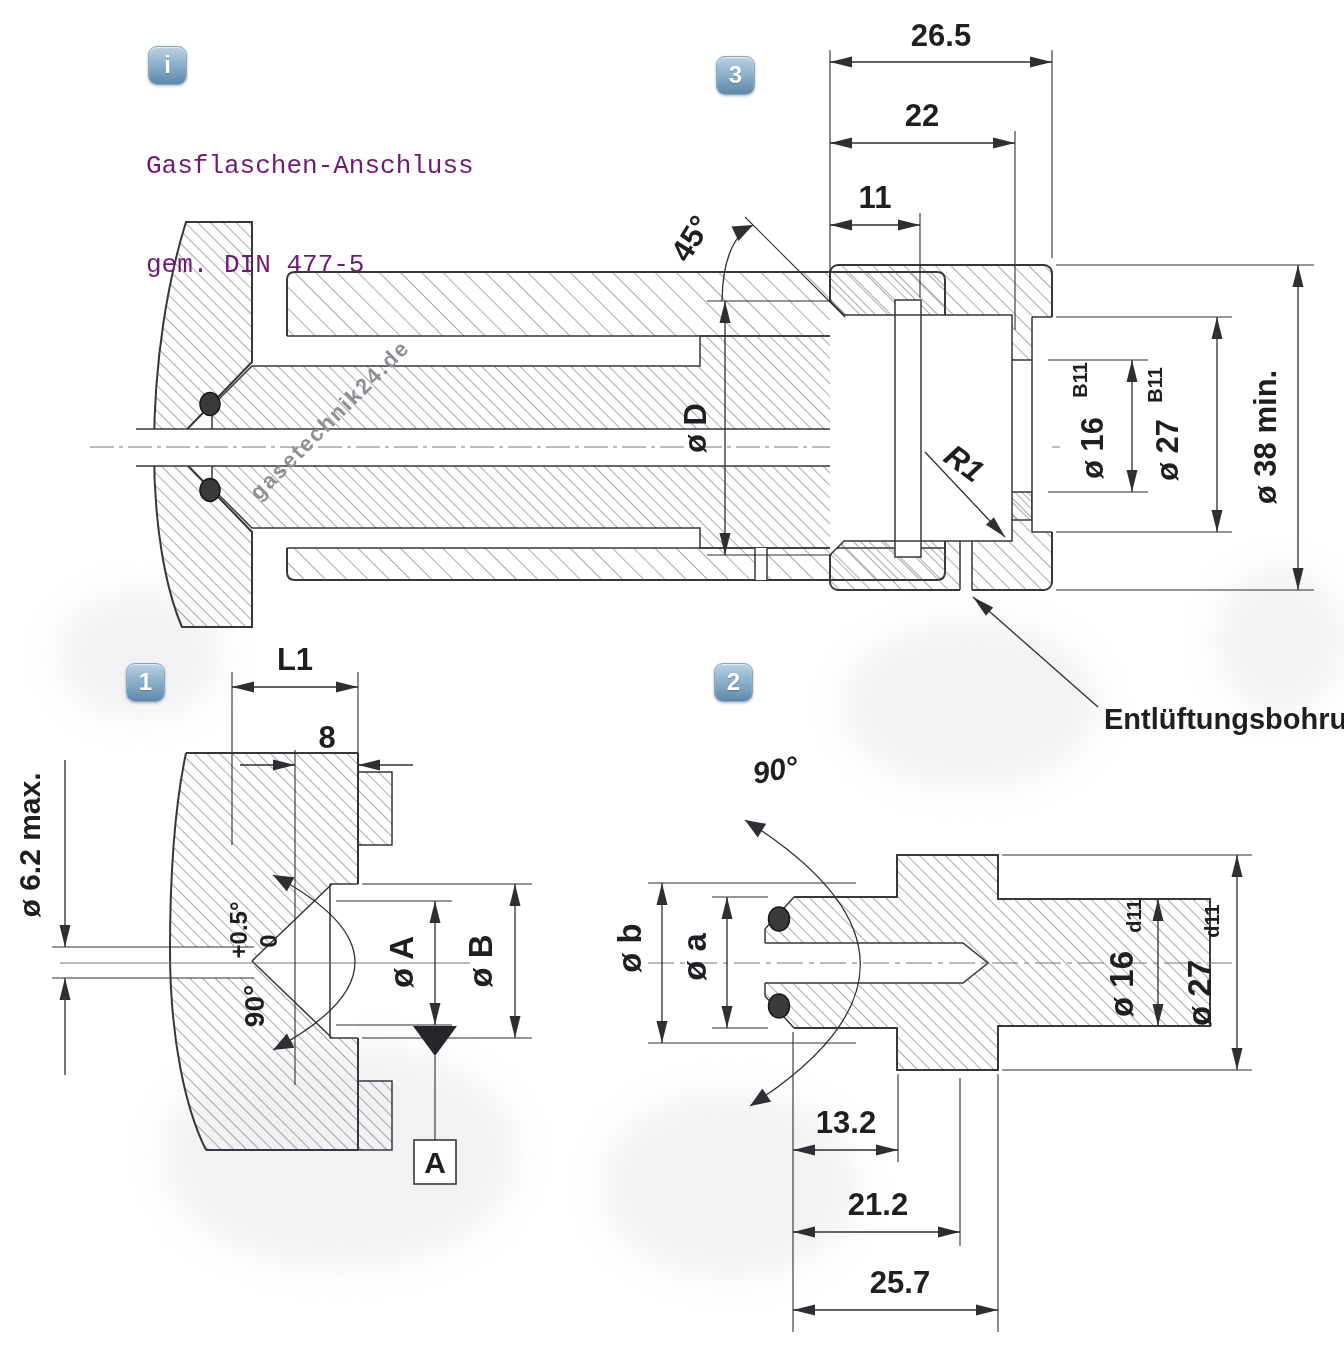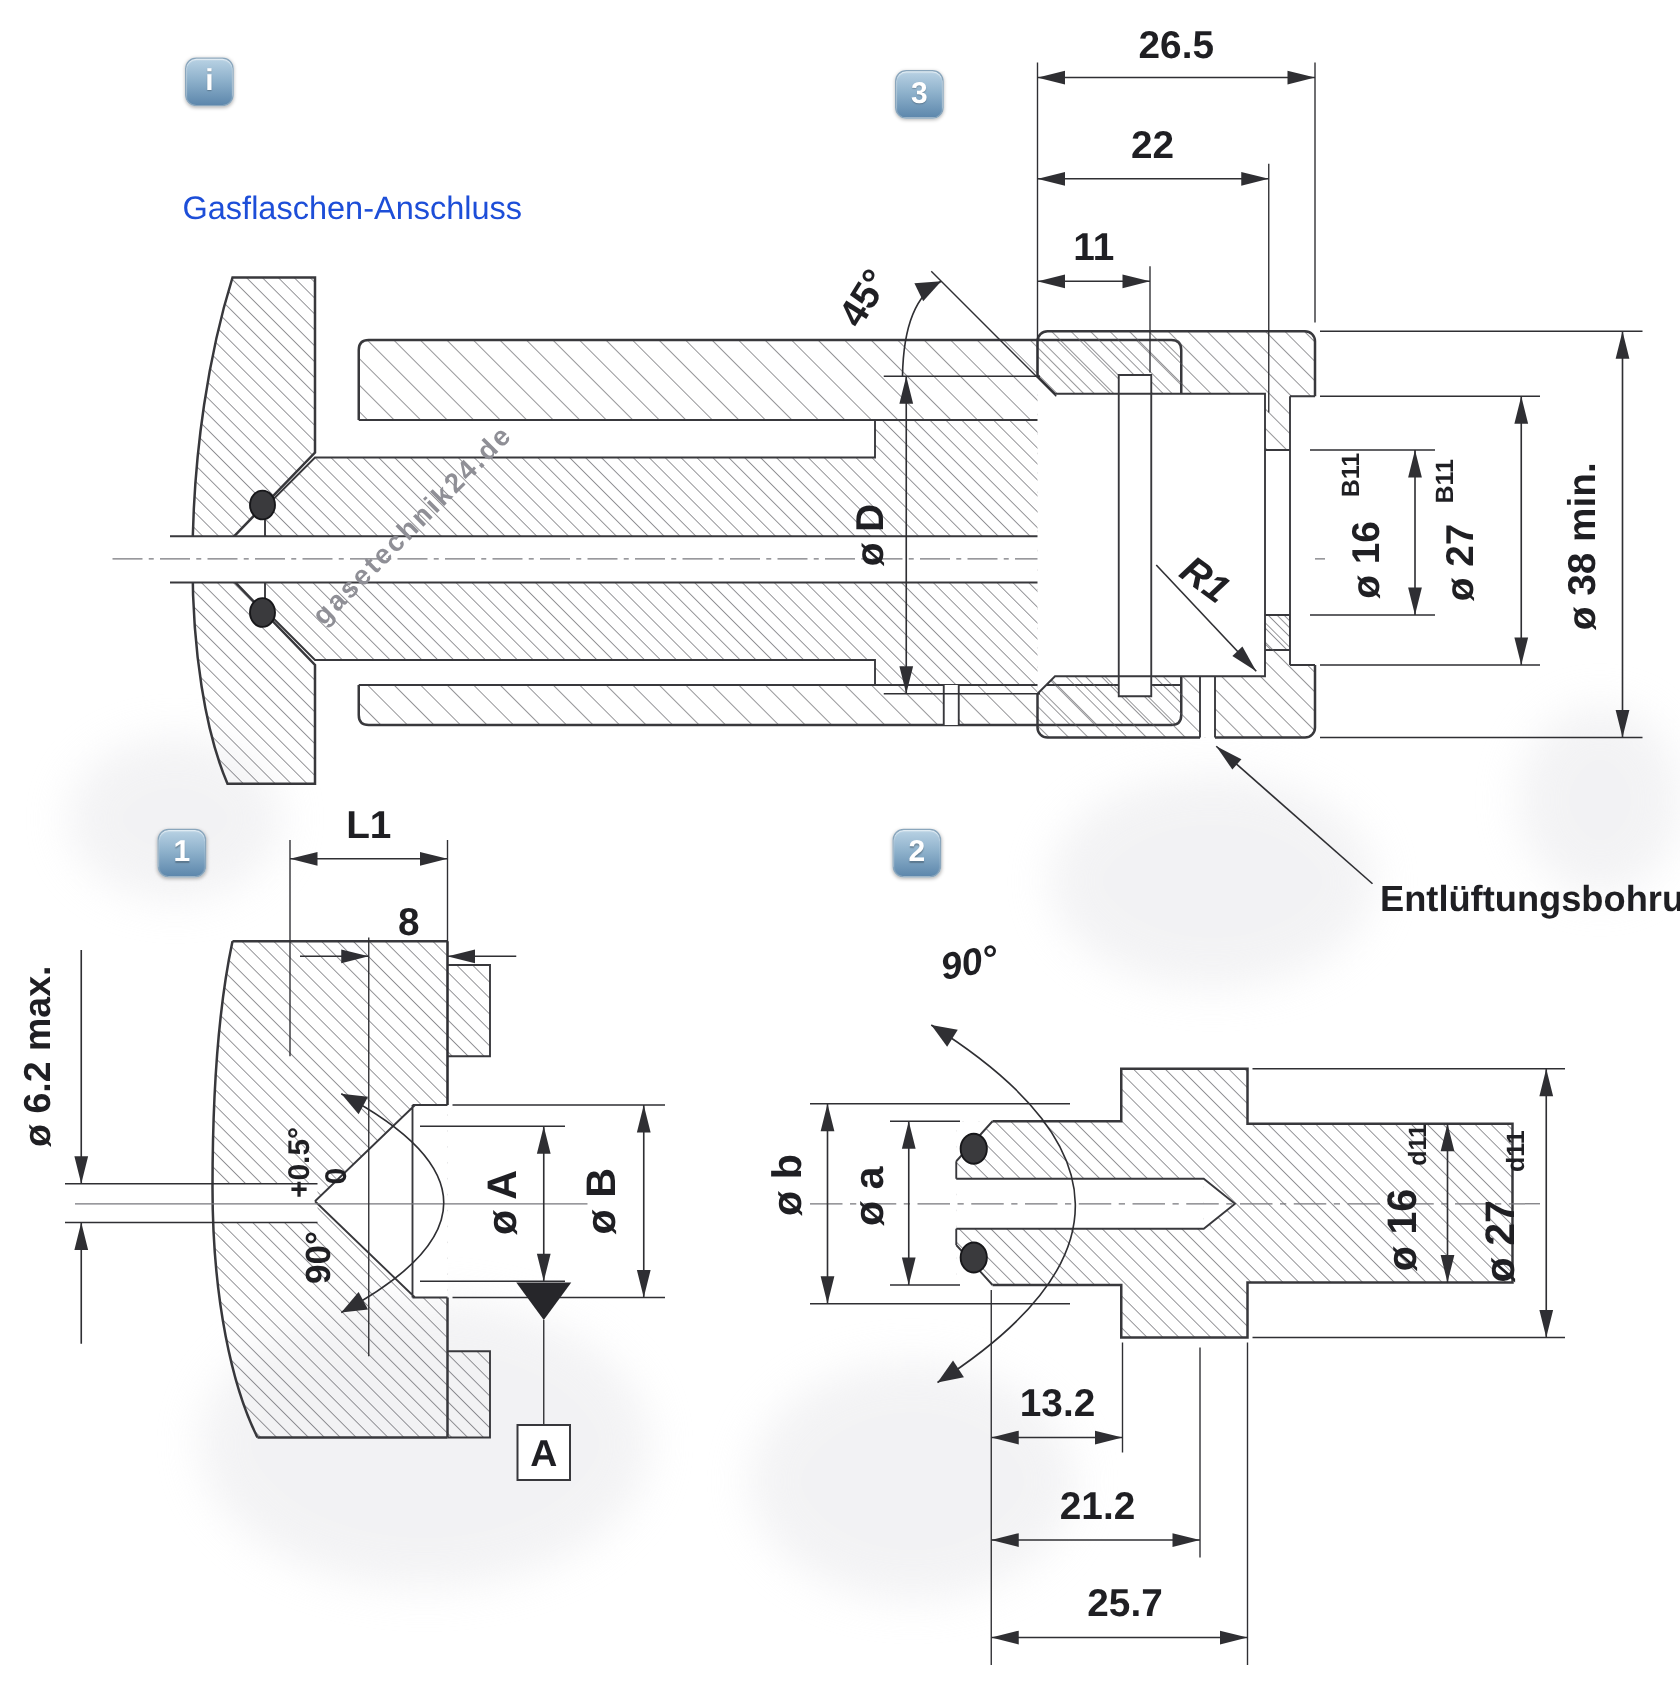--- a/index.html
+++ b/index.html
@@ -4,22 +4,22 @@
 <style>
   html,body{margin:0;padding:0;background:#fff;}
   .canvas{position:relative;width:1344px;height:1352px;background:#ffffff;overflow:hidden;
           font-family:"Liberation Sans",sans-serif;}
   .blob{position:absolute;background:#e9e9ec;border-radius:50%;filter:blur(16px);opacity:.55;}
   .badge{position:absolute;width:37px;height:37px;border-radius:9px;
          background:linear-gradient(180deg,#b9d2e4 0%,#8fb2cc 45%,#5d87ac 100%);
          border:1px solid #8aa6bc;box-shadow:0 1px 3px rgba(0,0,0,.28), inset 0 1px 1px rgba(255,255,255,.65);
          color:#fff;font:bold 24px/35px "Liberation Sans",sans-serif;text-align:center;
          text-shadow:0 1px 1px rgba(0,0,0,.25);}
-  .info-text{position:absolute;left:146px;top:84px;color:#1d4ed8;
-             font-family:Liberation Sans, sans-serif;font-size:26px;line-height:33px;white-space:pre;}
+  .info-text{position:absolute;left:146px;top:84px;color:#701a75;
+             font-family:Liberation Mono, monospace;font-size:26px;line-height:33px;white-space:pre;}
   svg text{font-family:"Liberation Sans",sans-serif;font-weight:bold;fill:#1f1f23;}
   svg .lbl{font-size:31px;}
   svg .tol{font-size:20px;}
   svg .small{font-size:24px;}
   svg .it{font-style:italic;}
   .ol{stroke:#38383c;stroke-width:2;fill:none;}
   .il{stroke:#38383c;stroke-width:1.5;fill:none;}
   .dim{stroke:#2f2f33;stroke-width:1.3;fill:none;}
   .ext{stroke:#2f2f33;stroke-width:1.1;fill:none;}
   .cl{stroke:#77777c;stroke-width:1;fill:none;}
@@ -240,19 +240,20 @@
       <line class="dim" x1="793" y1="1232" x2="960" y2="1232" marker-start="url(#ar)" marker-end="url(#ar)"></line>
       <text class="lbl" x="878" y="1215" text-anchor="middle">21.2</text>
       <line class="dim" x1="793" y1="1310" x2="998" y2="1310" marker-start="url(#ar)" marker-end="url(#ar)"></line>
       <text class="lbl" x="900" y="1293" text-anchor="middle">25.7</text>
     </g>
   </svg>
 
   <div class="badge" style="left:148px;top:46px;">i</div>
   <div class="info-text">
     <div>Gasflaschen-Anschluss</div>
+    <div>gem. DIN 477-5</div>
   </div>
 
   <div class="badge" style="left:716px;top:56px;">3</div>
   <div class="badge" style="left:126px;top:663px;">1</div>
   <div class="badge" style="left:714px;top:663px;">2</div>
 
 </div>
 
 </body></html>

